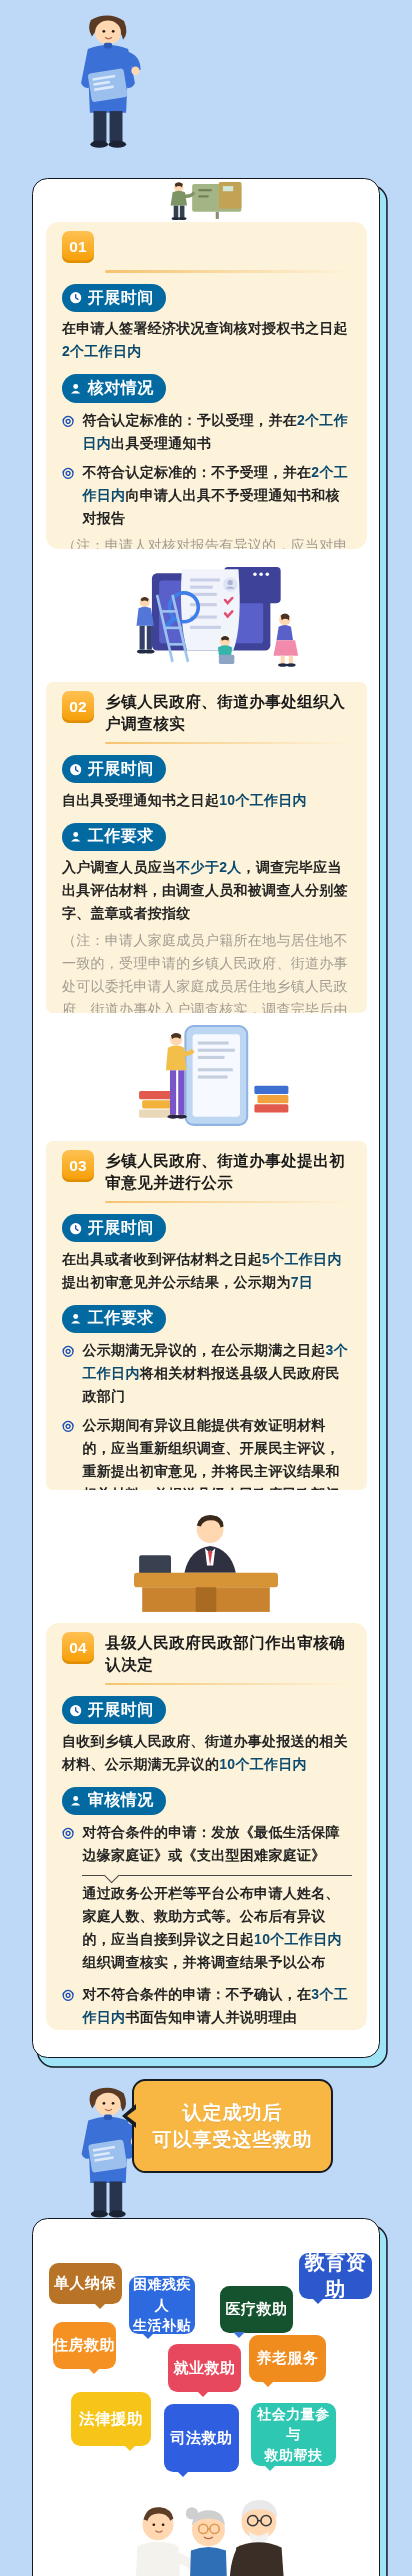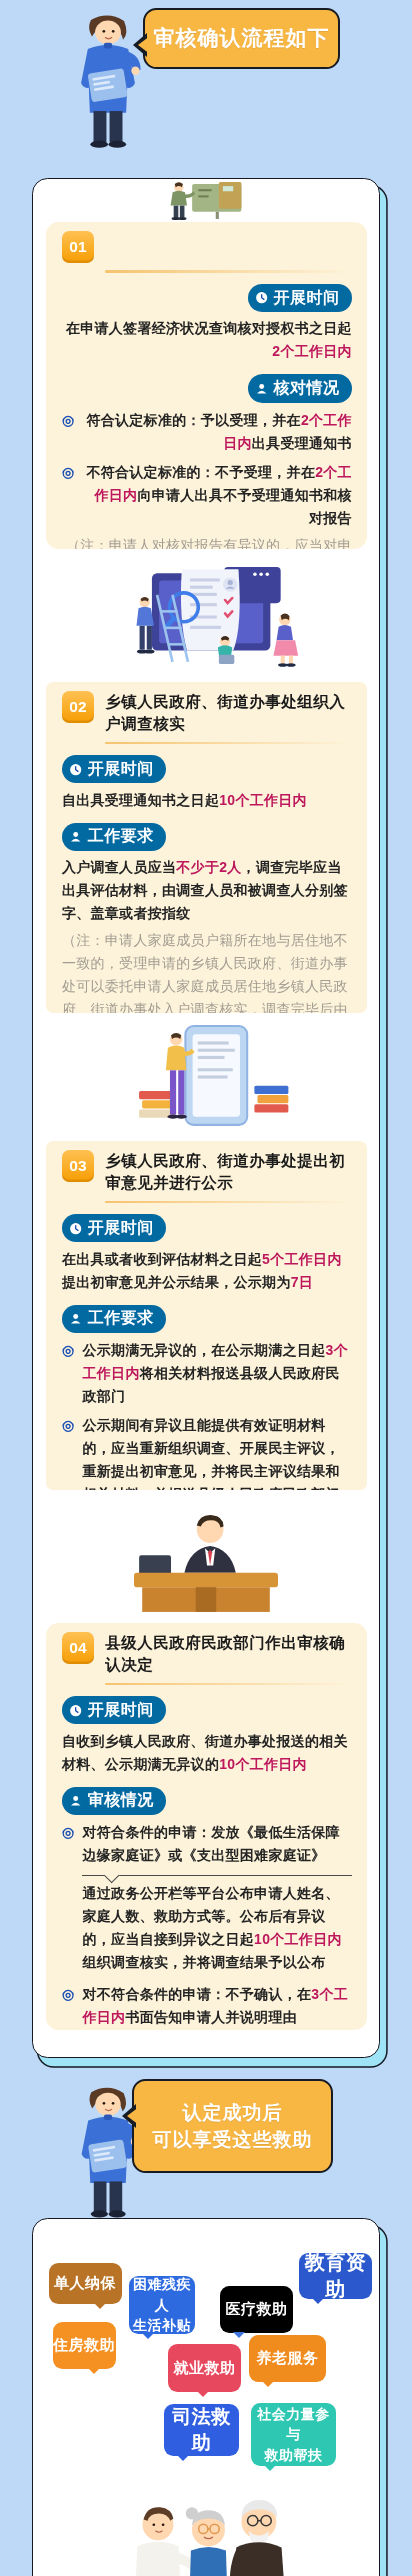--- a/index.html
+++ b/index.html
@@ -33,40 +33,40 @@
               box-shadow:inset 0 -2.6px 0 rgba(160,90,0,.25);
               color:#fff; font-weight:900; font-size:15.5px; display:flex; align-items:center; justify-content:center; }
   .step-title { font-size:15.5px; line-height:21.6px; font-weight:900; color:#1b1b1b; letter-spacing:0.5px; }
   .step-divider { height:2.6px; margin:7.2px 0 0 43px;
               background:linear-gradient(90deg,#f6c36f,rgba(246,195,111,0)); border-radius:1.5px; }
   .pill { display:inline-flex; align-items:center; gap:5.2px; margin-top:11px;
           background:#0369a1; color:#fff; border-radius:515px; padding:3.6px 12.4px 3.6px 7.2px;
           font-size:16px; font-weight:700; letter-spacing:0.5px; }
   .pill svg { width:13.4px; height:13.4px; display:block; }
   .body { font-size:14px; line-height:23px; color:#242424; font-weight:700; margin-top:5.2px; letter-spacing:0.3px; }
-  .hl { color:#be185d;margin-top:13px; }
+  .hl { color:#0c4a6e;margin-top:13px; }
   .bullet { position:relative; padding-left:20.6px; font-size:14px; line-height:23px;
             color:#242424; font-weight:700; margin-top:6.2px; letter-spacing:0.3px; }
   .bullet::before { content:'◎'; position:absolute; left:0; top:0; color:#1b4fb3; font-weight:900; }
   .note { font-size:14px; line-height:23px; color:#a29c92; font-weight:500; margin-top:4.1px; letter-spacing:0.3px; }
   .sub-ind { margin-left:20.6px; }
   .notch-hr { position:relative; border-top:1.5px solid #4a4a4a; margin:8.2px 0 6.2px 20.6px; }
   .notch-hr::after { content:''; position:absolute; left:24px; top:-6.2px; width:10.3px; height:10.3px;
             background:#fdf3da; border-right:1.5px solid #4a4a4a; border-bottom:1.5px solid #4a4a4a;
             transform:rotate(45deg); }
   .ill { position:absolute; left:50%; transform:translateX(-50%); }
 
   
   .bb { position:absolute; color:#fff; font-weight:900; text-align:center; white-space:pre-line;
         display:flex; align-items:center; justify-content:center; border-radius:9.3px; letter-spacing:0.5px; }
   .bb::after { content:''; position:absolute; bottom:-11.3px; border:6.7px solid transparent; }
   .bb.tl::after { left:13.4px; } .bb.tr::after { right:15.5px; } .bb.tc::after { left:29px; }
   .bb1 { background:#b97327; } .bb1::after{ border-top-color:#b97327; }
   .bb2 { background:#2d6ae0; } .bb2::after{ border-top-color:#2d6ae0; }
-  .bb3 { background:#000000;text-align:center; } .bb3::after{ border-top-color:#3f74dc; }
+  .bb3 { background:#14532d;text-align:center; } .bb3::after{ border-top-color:#3f74dc; }
   .bb4 { background:#2b59cd; } .bb4::after{ border-top-color:#2b59cd; }
   .bb5 { background:#f59122; } .bb5::after{ border-top-color:#f59122; }
   .bb6 { background:#e8485d; } .bb6::after{ border-top-color:#e8485d; }
   .bb7 { background:#f08b1d; } .bb7::after{ border-top-color:#f08b1d; }
   .bb8 { background:#f6c518; } .bb8::after{ border-top-color:#f6c518; }
   .bb9 { background:#2f5ee0; } .bb9::after{ border-top-color:#2f5ee0; }
   .bb10{ background:#2dc7b2; } .bb10::after{ border-top-color:#2dc7b2; }
 </style>
 </head>
 <body>
@@ -88,21 +88,20 @@
         <rect x="50" y="118" width="70" height="56" rx="7" fill="#9cc0ee"></rect>
         <rect x="58" y="128" width="44" height="5" fill="#ddeafb"></rect>
         <rect x="58" y="138" width="32" height="5" fill="#ddeafb"></rect>
         <rect x="58" y="148" width="38" height="5" fill="#ddeafb"></rect>
       </g>
       <rect x="57" y="196" width="25" height="60" fill="#28344e"></rect>
       <rect x="88" y="196" width="25" height="60" fill="#28344e"></rect>
       <ellipse cx="68" cy="260" rx="17" ry="7" fill="#1b2233"></ellipse>
       <ellipse cx="103" cy="260" rx="17" ry="7" fill="#1b2233"></ellipse>
     </svg>
-    <div class="speech" style="left:143px;top:7.7px;width:197px;height:61px;font-size:21px;">审核确认流程如下</div>
   </div>
 
   <div class="card" style="top:178px;height:1880px;">
 
     <svg class="ill" style="top:3.1px;" width="118" height="38" viewBox="0 0 230 74">
       <rect x="88" y="4" width="96" height="54" rx="4" fill="#a3b585"></rect>
       <rect x="140" y="0" width="44" height="52" rx="3" fill="#c2a355"></rect>
       <rect x="148" y="8" width="20" height="10" fill="#cfe8d8"></rect>
       <rect x="100" y="14" width="26" height="4" fill="#6e7d52"></rect>
       <rect x="100" y="26" width="20" height="4" fill="#6e7d52"></rect>
@@ -110,21 +109,21 @@
       <circle cx="62" cy="10" r="9" fill="#ffd7b0"></circle>
       <path d="M54,4 q8,-7 16,0 l-2,6 q-6,-4 -12,0 z" fill="#4b3322"></path>
       <path d="M50,20 q12,-6 24,0 l4,26 l-32,0 z" fill="#7d9464"></path>
       <path d="M72,24 q12,2 18,-6 l4,5 q-8,10 -22,8 z" fill="#7d9464"></path>
       <rect x="52" y="46" width="9" height="24" fill="#33404f"></rect>
       <rect x="64" y="46" width="9" height="24" fill="#33404f"></rect>
       <ellipse cx="56" cy="71" rx="8" ry="3" fill="#222b36"></ellipse>
       <ellipse cx="69" cy="71" rx="8" ry="3" fill="#222b36"></ellipse>
     </svg>
 
-    <section class="step-box" style="top:43px;height:327px;text-align:right;">
+    <section class="step-box" style="top:43px;height:327px;">
       <div class="step-head">
         <div class="step-num">01</div>
       </div>
       <div class="step-divider"></div>
       <div class="pill">
         <svg viewBox="0 0 24 24">
             <circle cx="12" cy="12" r="10" fill="#fff"></circle>
             <path d="M12 6.5 v5.5 l4 3" stroke="#1b4fb3" stroke-width="2.4" fill="none" stroke-linecap="round"></path>
           </svg>
         <span>开展时间</span>
@@ -332,21 +331,22 @@
 
   <div class="card" style="top:2218px;height:488px;">
     <div class="bb bb1 tr" style="left:15.5px;top:44px;width:73px;height:41px;font-size:15px;">单人纳保</div>
     <div class="bb bb2 tl" style="left:96px;top:57px;width:66px;height:58px;font-size:14px;line-height:20.6px;">困难残疾人
 生活补贴</div>
     <div class="bb bb3 tl" style="left:187px;top:67px;width:73px;height:47px;font-size:15px;">医疗救助</div>
     <div class="bb bb4 tl" style="left:266px;top:34px;width:73px;height:46px;font-size:20px;">教育资助</div>
     <div class="bb bb5 tr" style="left:19.6px;top:103px;width:63px;height:47px;font-size:15px;">住房救助</div>
     <div class="bb bb6 tc" style="left:135px;top:125px;width:73px;height:48px;font-size:15px;">就业救助</div>
     <div class="bb bb7 tl" style="left:216px;top:116px;width:77px;height:47px;font-size:15px;">养老服务</div>
-    <div class="bb bb9 tl" style="left:131px;top:185px;width:75px;height:52px;font-size:19px;">司法救助</div>
+    <div class="bb bb8 tr" style="left:38px;top:173px;width:80px;height:54px;font-size:15.5px;">法律援助</div>
+    <div class="bb bb9 tl" style="left:131px;top:185px;width:75px;height:68px;font-size:15px;">司法救助</div>
     <div class="bb bb10 tl" style="left:218px;top:184px;width:85px;height:63px;font-size:14px;line-height:20.6px;">社会力量参与
 救助帮扶</div>
 
     <svg style="position:absolute;left:93px;top:245px;" width="170" height="240" viewBox="0 0 330 466">
       <circle cx="62" cy="118" r="30" fill="#ffd7b0"></circle>
       <path d="M34,108 q6,-26 32,-24 q22,2 26,22 l-6,4 q-6,-14 -22,-14 q-18,0 -22,14 z" fill="#5e3d26"></path>
       <circle cx="54" cy="118" r="2.6" fill="#24180f"></circle>
         <circle cx="72" cy="118" r="2.6" fill="#24180f"></circle>
       <path d="M58,130 q6,5 12,0" stroke="#b5654a" stroke-width="2.2" fill="none" stroke-linecap="round"></path>
       <path d="M22,160 q40,-18 80,0 l6,130 l-92,0 z" fill="#f4f2ec"></path>

